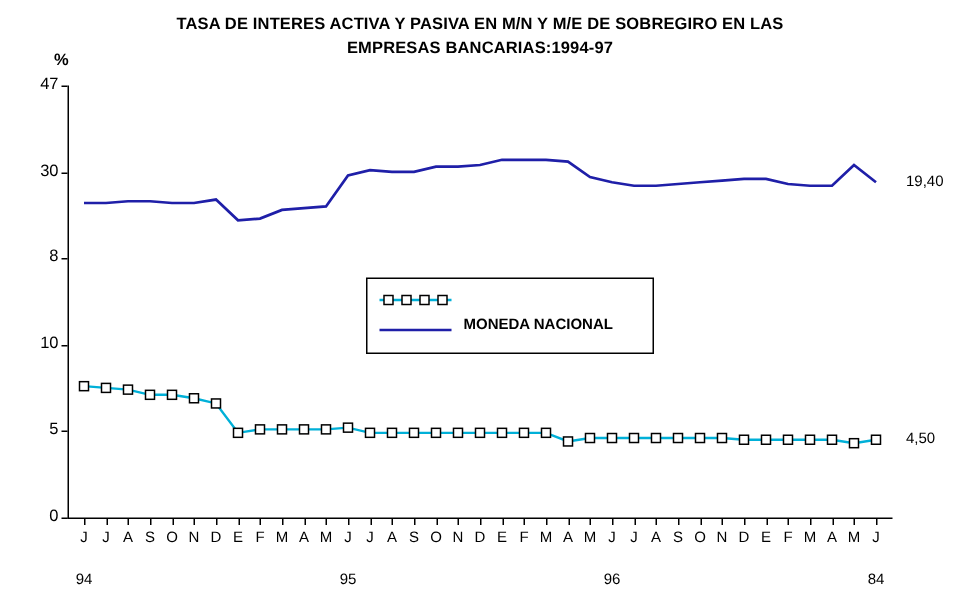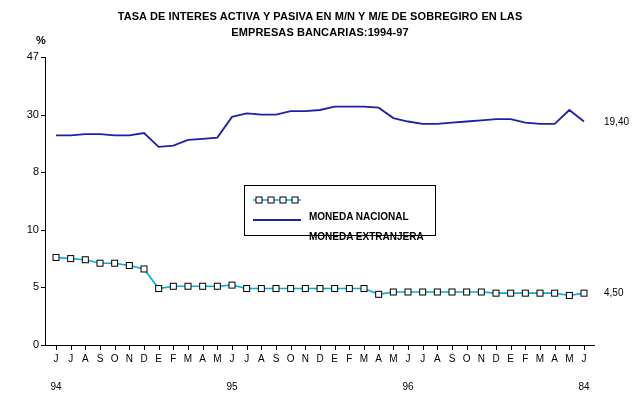--- a/index.html
+++ b/index.html
@@ -307,17 +307,16 @@
         <rect x="17" y="5" width="6" height="6" fill="#ffffff" stroke="#000000" stroke-width="1"></rect>
         <rect x="29" y="5" width="6" height="6" fill="#ffffff" stroke="#000000" stroke-width="1"></rect>
         <rect x="41" y="5" width="6" height="6" fill="#ffffff" stroke="#000000" stroke-width="1"></rect>
       </svg>
       <span class="legend-label">MONEDA NACIONAL</span>
     </div>
     <div class="legend-row" style="top:26px;">
       <svg class="legend-swatch" width="52" height="16">
         <line x1="2" y1="8" x2="50" y2="8" stroke="#1f1fa8" stroke-width="1.8"></line>
       </svg>
-      <span class="legend-label">MONEDA EXTRANJERA</span>
     </div>
   </div>
 
 </div>
 
 </body></html>

